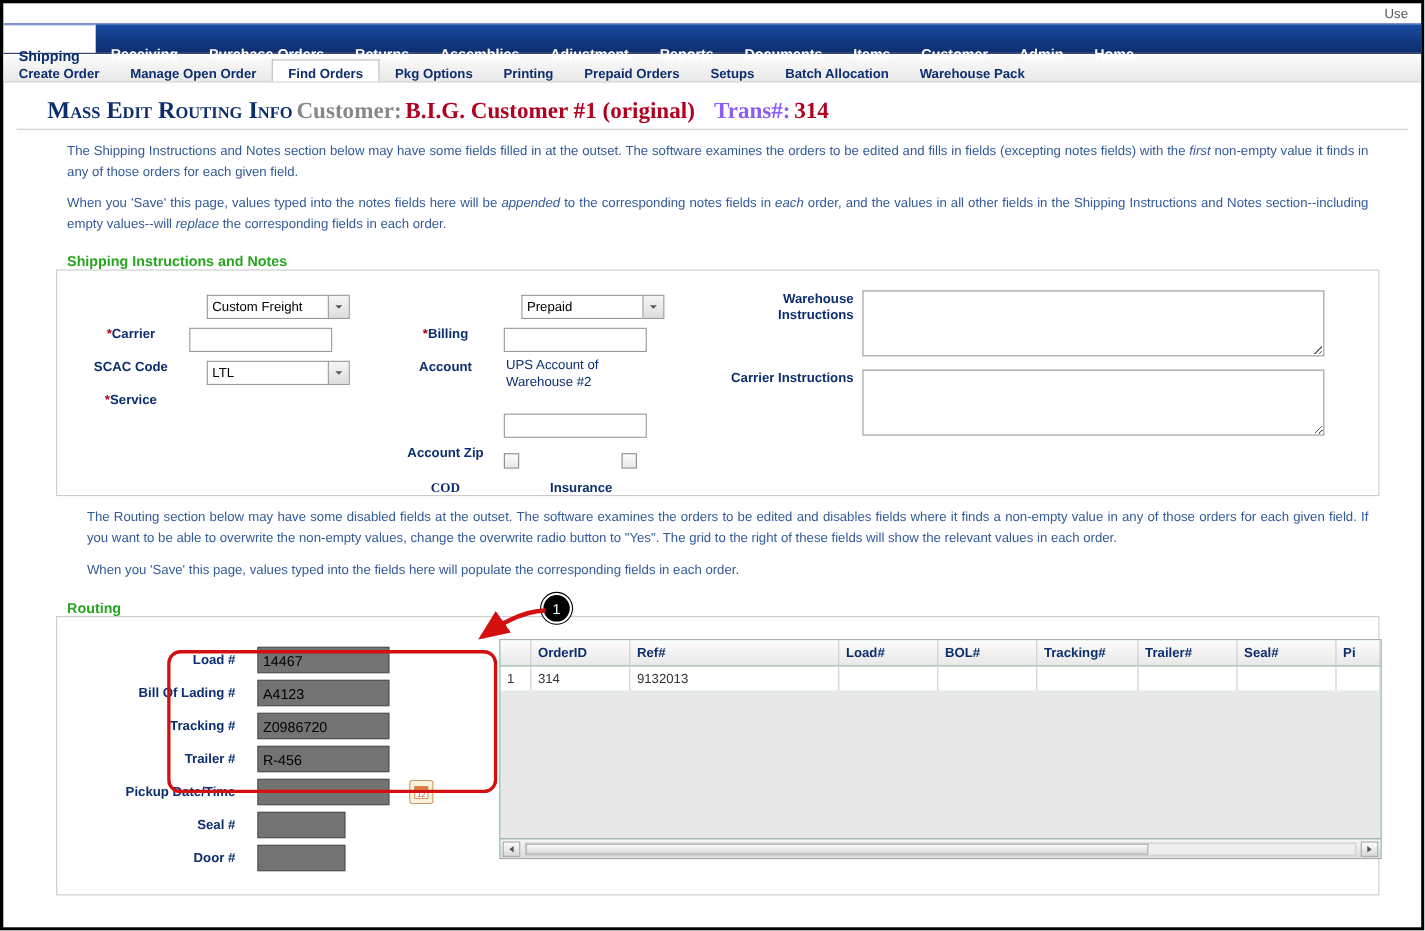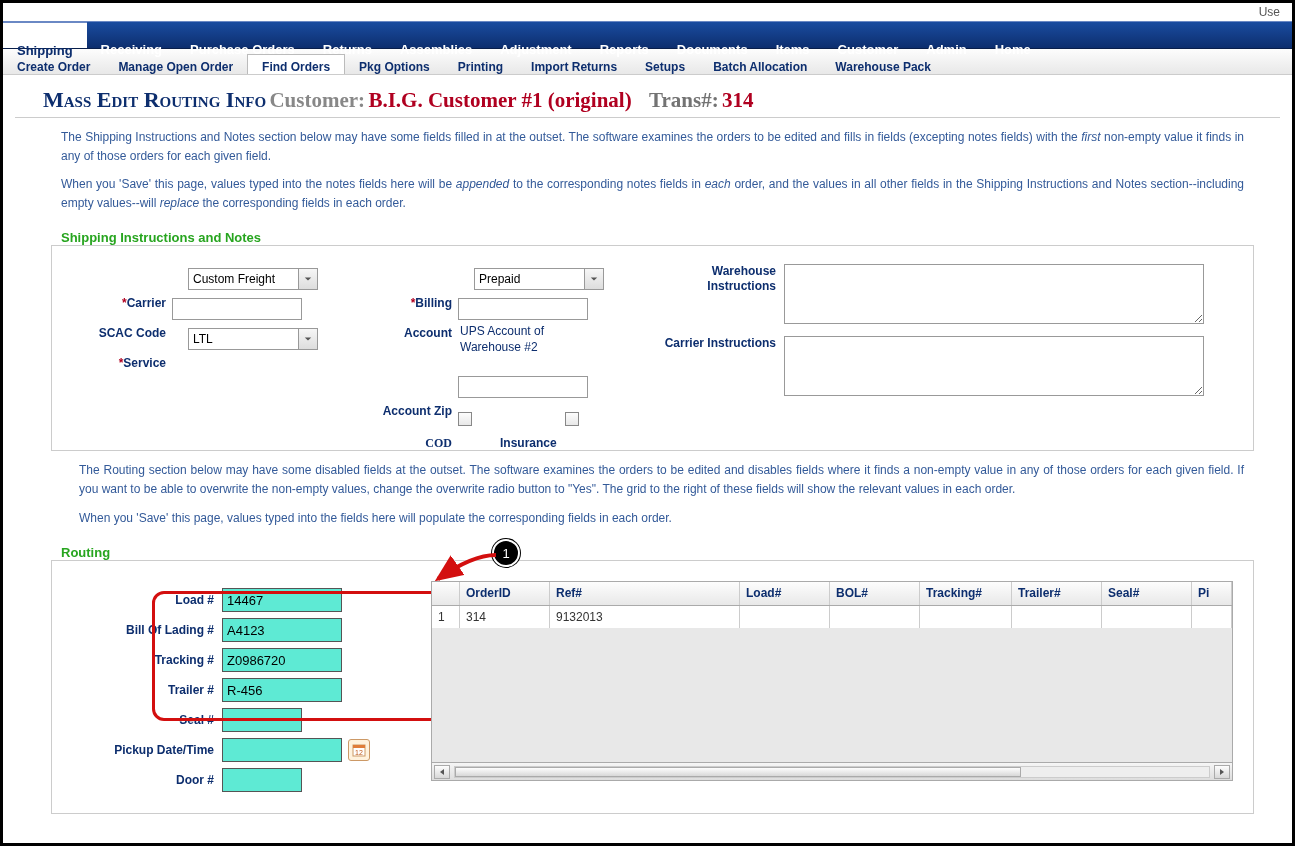--- a/index.html
+++ b/index.html
@@ -69,21 +69,21 @@
   }
   .page-heading .title {
     font-family: Georgia, serif;
     font-size: 22px;
     color: #0d2e6e;
     font-variant: small-caps;
     font-weight: bold;
   }
   .page-heading .cust-label { color: #888; font-size: 21px; font-weight: bold; font-family: Georgia, serif;}
   .page-heading .cust-name { color: #b00020; font-size: 21px; font-weight: bold; font-family: Georgia, serif;}
-  .page-heading .trans-label { color: #737373; font-size: 21px; font-weight: bold; font-family: Georgia, serif; margin-left: 14px;}
+  .page-heading .trans-label { color: #8b5cf6; font-size: 21px; font-weight: bold; font-family: Georgia, serif; margin-left: 14px;}
   .page-heading .trans-val { color: #b00020; font-size: 21px; font-weight: bold; font-family: Georgia, serif;}
   .hr { border-top: 1px solid #ccc; margin: 4px 12px 0 12px; }
   
   .intro {
     padding: 10px 48px 0 58px;
     color: #335a99;
     font-size: 12px;
     line-height: 1.55;
     text-align: justify;
   }
@@ -99,21 +99,21 @@
     border: 1px solid #ccc;
     margin: 0 38px 0 48px;
     padding: 18px 20px 18px 20px;
     position: relative;
   }
   
   .ship-cols { display: flex; gap: 40px; }
   .col { }
   .frow { display: flex; align-items: center; height: 30px; }
   .flabel {
-    width: 100px; text-align: right; color: #0d2e6e; font-weight: bold; font-size: 12px;
+    width: 100px; text-align: center; color: #0d2e6e; font-weight: bold; font-size: 12px;
     padding-right: 6px;
     margin-top: 48px;
   }
   .flabel .req { color: #b00020; }
   .finput {
     height: 22px; width: 130px; border: 1px solid #999; background: #fff; padding: 0 4px; font-size: 12px;
   }
   .fcombo {
     display: flex; align-items: stretch; height: 22px; padding-left: 16px;
   }
@@ -131,23 +131,23 @@
     width: 120px; display: inline-block; vertical-align: top; padding-right: 8px; line-height: 1.2;
   }
   .wcol textarea {
     width: 420px; height: 60px; border: 1px solid #999; resize: both; font-size: 12px; padding: 4px;
     vertical-align: top;
   }
   .wcol .wrow { margin-bottom: 12px; display: flex; }
   
   .routing-wrap { display: flex; gap: 60px; align-items: flex-start; }
   .routing-fields { padding-top: 4px; }
-  .rfrow { display: flex; align-items: center; height: 30px; }
+  .rfrow { display: flex; align-items: center; height: 30px; gap: 12px; }
   .rlabel { width: 150px; text-align: right; color: #0d2e6e; font-weight: bold; font-size: 12px; padding-right: 8px;}
-  .rinput { height: 24px; width: 120px; border: 1px solid #555; background: #5eead4; padding: 0 4px; font-size: 13px;}
+  .rinput { height: 24px; width: 120px; border: 1px solid #555; background: #737373; padding: 0 4px; font-size: 13px;}
   .routing-box {
     border: 3px solid #d30f0f;
     border-radius: 12px;
     padding: 14px 18px 10px 8px;
     position: absolute;
     left: 80px;
     top: 10px;
     width: 300px;
     height: 130px;
     pointer-events: none;
@@ -222,21 +222,21 @@
       <div class="tab">Customer</div>
       <div class="tab">Admin</div>
       <div class="tab">Home</div>
     </div>
   <div class="nav-secondary" id="nav-secondary">
       <div class="sub">Create Order</div>
       <div class="sub">Manage Open Order</div>
       <div class="sub active">Find Orders</div>
       <div class="sub">Pkg Options</div>
       <div class="sub">Printing</div>
-      <div class="sub">Import Returns</div>
+      <div class="sub">Prepaid Orders</div>
       <div class="sub">Setups</div>
       <div class="sub">Batch Allocation</div>
       <div class="sub">Warehouse Pack</div>
     </div>
 
   <div class="page-heading">
     <span class="title">Mass Edit Routing Info</span>
     <span class="cust-label">Customer:</span>
     <span class="cust-name">B.I.G. Customer #1 (original)</span>
     <span class="trans-label">Trans#:</span>
@@ -364,33 +364,33 @@
         </div>
         <div class="rfrow">
           <div class="rlabel">Tracking #</div>
           <input class="rinput" value="Z0986720" style="">
         </div>
         <div class="rfrow">
           <div class="rlabel">Trailer #</div>
           <input class="rinput" value="R-456" style="">
         </div>
         <div class="rfrow">
-          <div class="rlabel">Seal #</div>
-          <input class="rinput" style="width: 80px;" value="">
-        </div>
-        <div class="rfrow">
           <div class="rlabel">Pickup Date/Time</div>
           <input class="rinput" value="" style="">
           <span class="cal-icon">
             <svg width="14" height="14" viewBox="0 0 14 14">
                 <rect x="1" y="2" width="12" height="11" fill="#fff" stroke="#c96"></rect>
                 <rect x="1" y="2" width="12" height="3" fill="#e07d3a"></rect>
                 <text x="7" y="12" font-size="7" text-anchor="middle" fill="#c05a1a">12</text>
               </svg>
           </span>
+        </div>
+        <div class="rfrow">
+          <div class="rlabel">Seal #</div>
+          <input class="rinput" style="width: 80px;" value="">
         </div>
         <div class="rfrow">
           <div class="rlabel">Door #</div>
           <input class="rinput" style="width: 80px;" value="">
         </div>
       </div>
 
       <div class="grid">
         <div class="grid-head" id="grid-head">
             <div class="gc" style="width: 28px;"></div>

